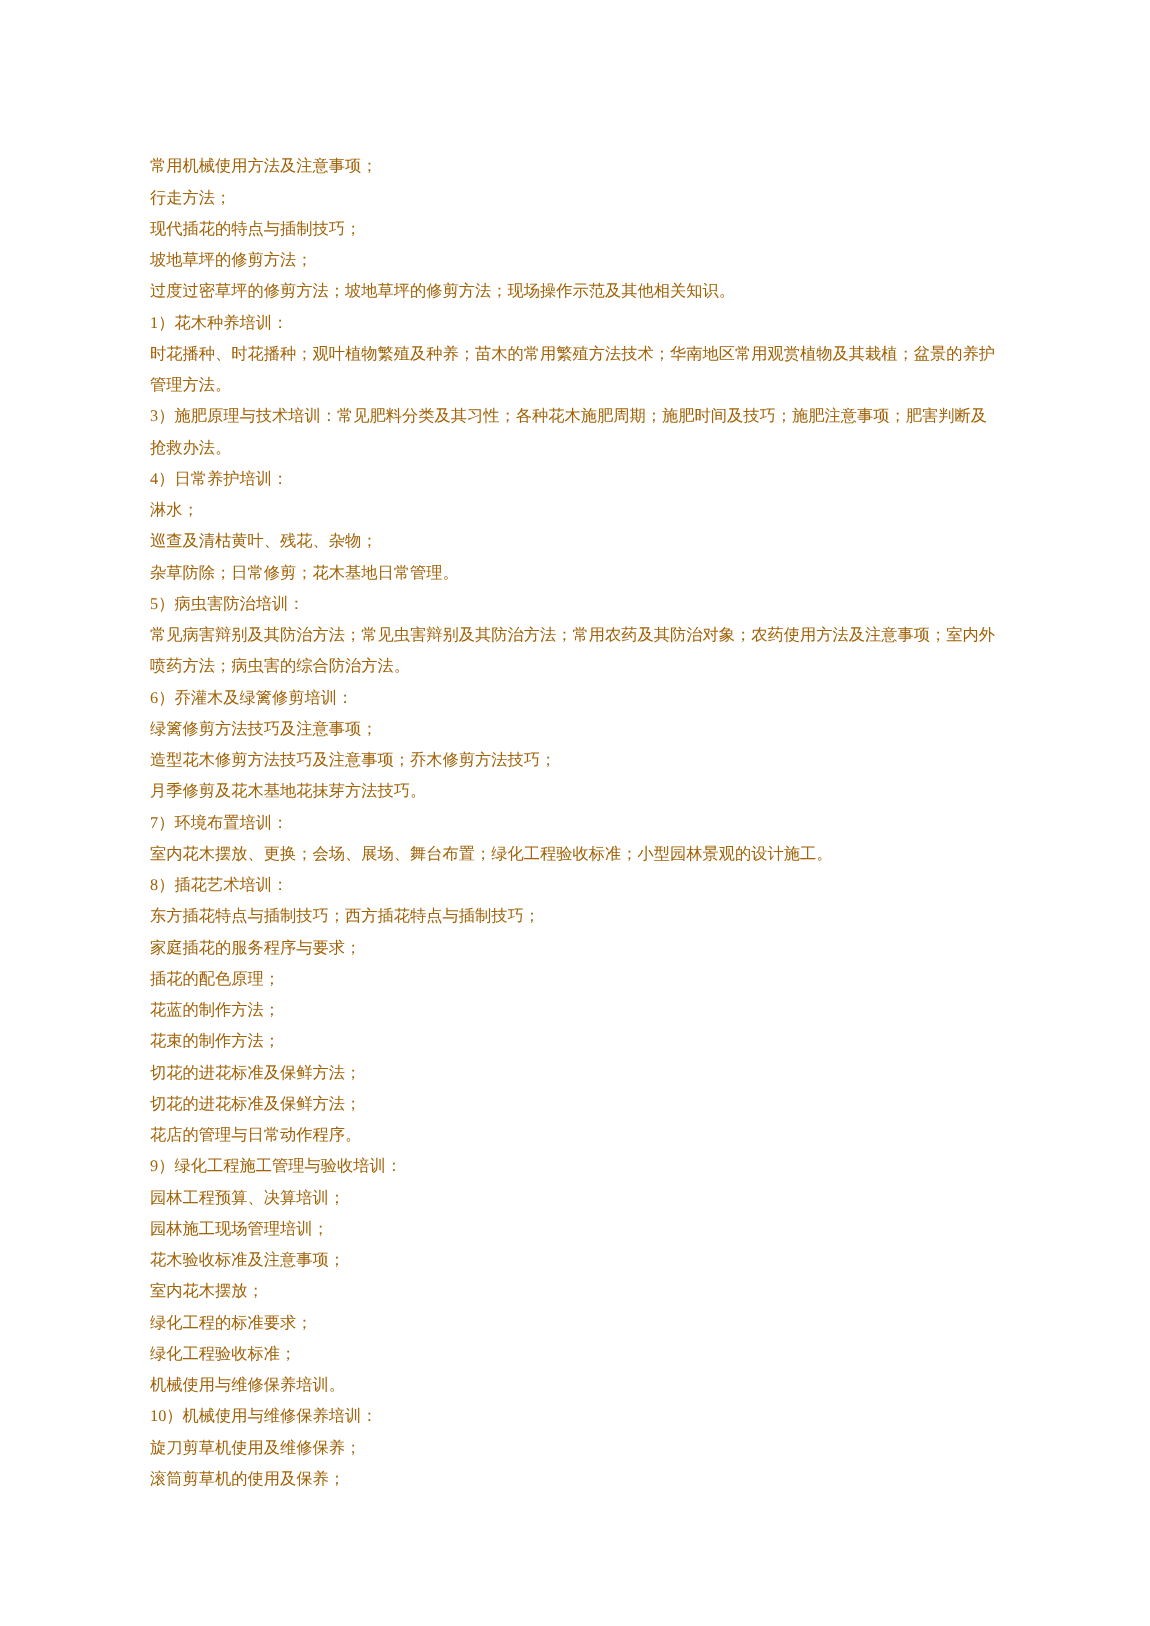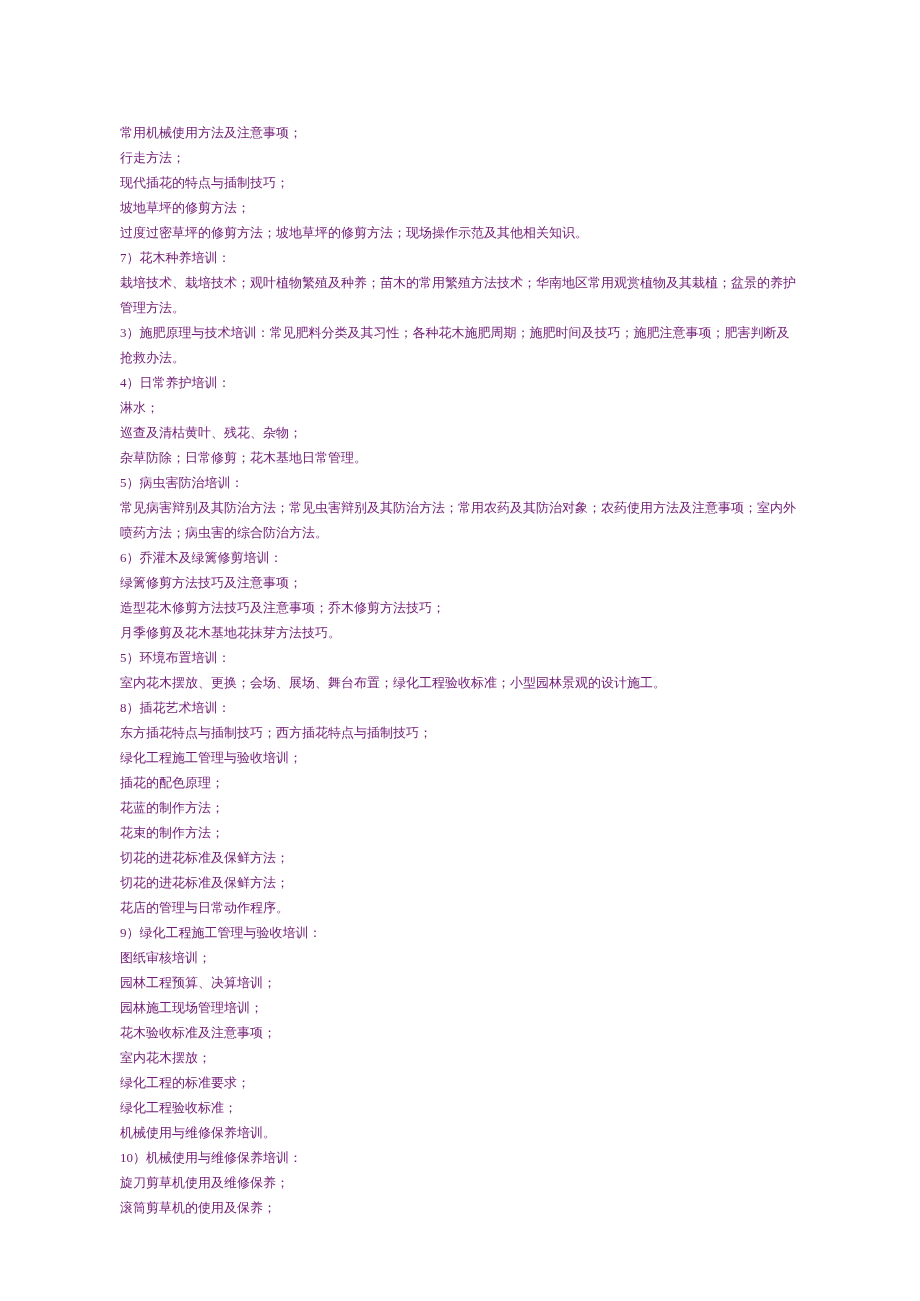--- a/index.html
+++ b/index.html
@@ -8,60 +8,59 @@
       font-family: "SimSun", "宋体", serif;
       background: #ffffff;
       width: 920px;
     }
     .page {
       padding: 120px 120px 120px 120px;
     }
     .line {
       font-size: 13px;
       line-height: 25px;
-      color: #701a75;
+      color: #a16207;
       white-space: normal;
       word-break: break-all;
     }
   </style>
 </head>
 <body>
 
 <div class="page">
   <div class="line">常用机械使用方法及注意事项；</div>
   <div class="line">行走方法；</div>
   <div class="line">现代插花的特点与插制技巧；</div>
   <div class="line">坡地草坪的修剪方法；</div>
   <div class="line">过度过密草坪的修剪方法；坡地草坪的修剪方法；现场操作示范及其他相关知识。</div>
-  <div class="line">7）花木种养培训：</div>
-  <div class="line">栽培技术、栽培技术；观叶植物繁殖及种养；苗木的常用繁殖方法技术；华南地区常用观赏植物及其栽植；盆景的养护管理方法。</div>
+  <div class="line">1）花木种养培训：</div>
+  <div class="line">时花播种、时花播种；观叶植物繁殖及种养；苗木的常用繁殖方法技术；华南地区常用观赏植物及其栽植；盆景的养护管理方法。</div>
   <div class="line">3）施肥原理与技术培训：常见肥料分类及其习性；各种花木施肥周期；施肥时间及技巧；施肥注意事项；肥害判断及抢救办法。</div>
   <div class="line">4）日常养护培训：</div>
   <div class="line">淋水；</div>
   <div class="line">巡查及清枯黄叶、残花、杂物；</div>
   <div class="line">杂草防除；日常修剪；花木基地日常管理。</div>
   <div class="line">5）病虫害防治培训：</div>
   <div class="line">常见病害辩别及其防治方法；常见虫害辩别及其防治方法；常用农药及其防治对象；农药使用方法及注意事项；室内外喷药方法；病虫害的综合防治方法。</div>
   <div class="line">6）乔灌木及绿篱修剪培训：</div>
   <div class="line">绿篱修剪方法技巧及注意事项；</div>
   <div class="line">造型花木修剪方法技巧及注意事项；乔木修剪方法技巧；</div>
   <div class="line">月季修剪及花木基地花抹芽方法技巧。</div>
-  <div class="line">5）环境布置培训：</div>
+  <div class="line">7）环境布置培训：</div>
   <div class="line">室内花木摆放、更换；会场、展场、舞台布置；绿化工程验收标准；小型园林景观的设计施工。</div>
   <div class="line">8）插花艺术培训：</div>
   <div class="line">东方插花特点与插制技巧；西方插花特点与插制技巧；</div>
-  <div class="line">绿化工程施工管理与验收培训；</div>
+  <div class="line">家庭插花的服务程序与要求；</div>
   <div class="line">插花的配色原理；</div>
   <div class="line">花蓝的制作方法；</div>
   <div class="line">花束的制作方法；</div>
   <div class="line">切花的进花标准及保鲜方法；</div>
   <div class="line">切花的进花标准及保鲜方法；</div>
   <div class="line">花店的管理与日常动作程序。</div>
   <div class="line">9）绿化工程施工管理与验收培训：</div>
-  <div class="line">图纸审核培训；</div>
   <div class="line">园林工程预算、决算培训；</div>
   <div class="line">园林施工现场管理培训；</div>
   <div class="line">花木验收标准及注意事项；</div>
   <div class="line">室内花木摆放；</div>
   <div class="line">绿化工程的标准要求；</div>
   <div class="line">绿化工程验收标准；</div>
   <div class="line">机械使用与维修保养培训。</div>
   <div class="line">10）机械使用与维修保养培训：</div>
   <div class="line">旋刀剪草机使用及维修保养；</div>
   <div class="line">滚筒剪草机的使用及保养；</div>

